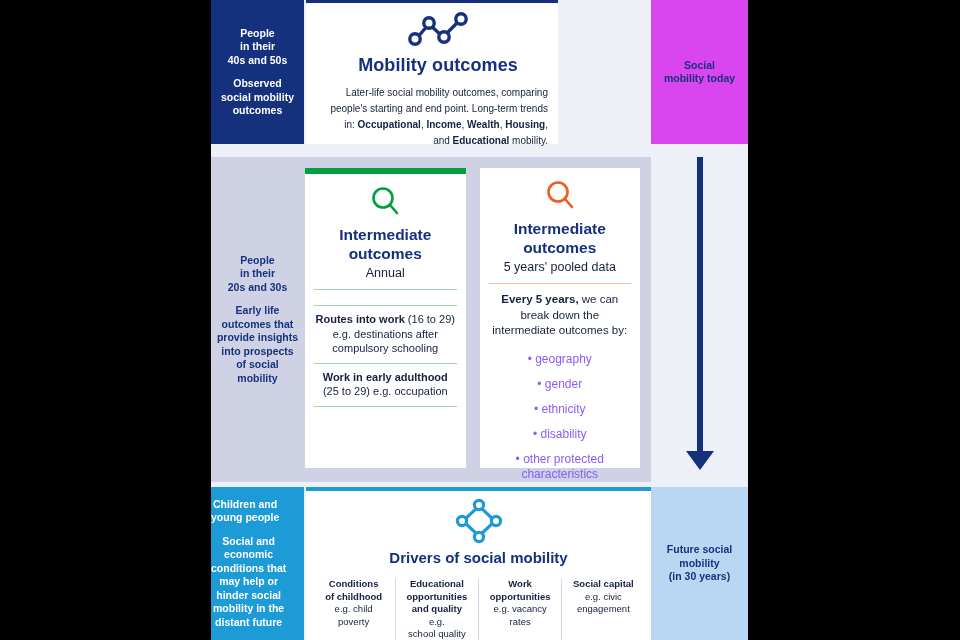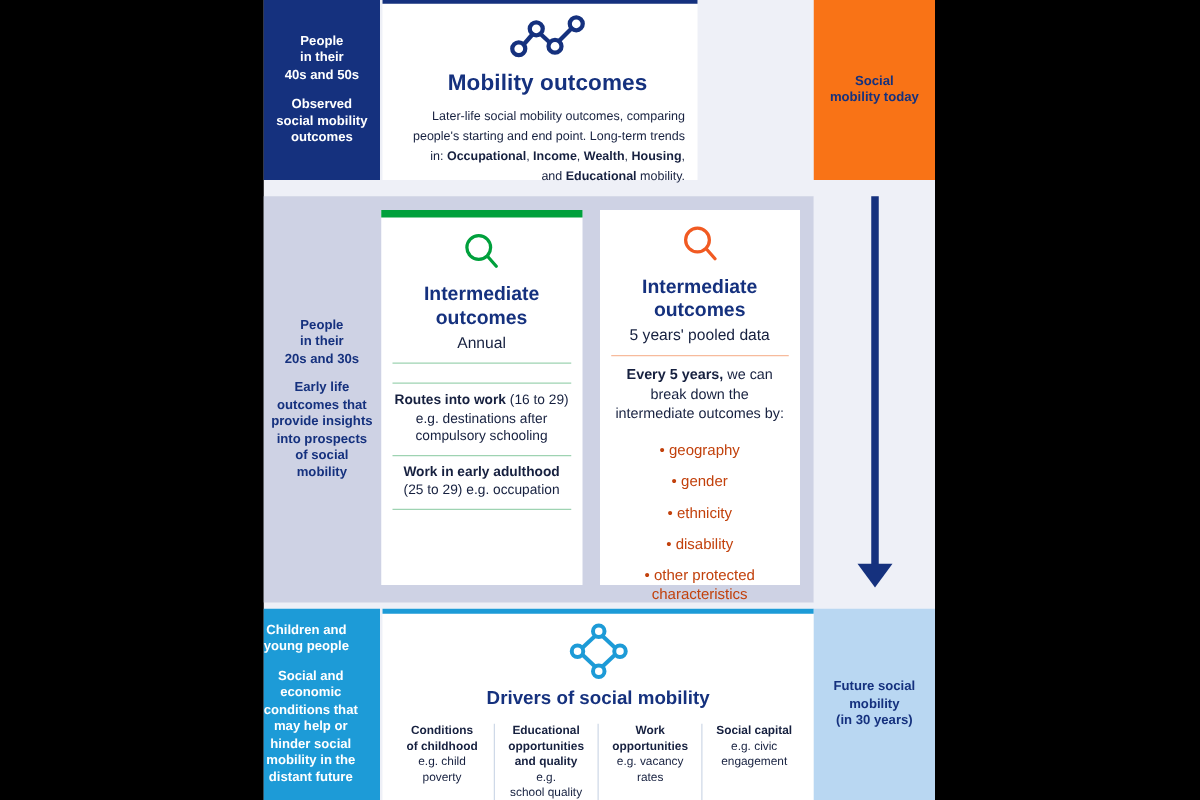--- a/index.html
+++ b/index.html
@@ -31,21 +31,21 @@
     text-align: center; color: #ffffff;
   }
   .r1-main {
     position: absolute; left: 95px; top: 0; width: 252px; height: 144px;
     background: #ffffff; border-top: 3px solid #15317e;
     display: flex; flex-direction: column; align-items: center;
     padding: 6px 10px 0 22px;
   }
   .r1-right {
     position: absolute; left: 440px; top: 0; width: 97px; height: 144px;
-    background: #f97316;
+    background: #d946ef;
     display: flex; align-items: center; justify-content: center;
     text-align: center;
   }
 
   
   .row2 { position: absolute; left: 0; top: 157px; width: 537px; height: 325px; }
   .r2-left {
     position: absolute; left: 0; top: 0; width: 93px; height: 325px;
     background: #ced2e4;
     display: flex; flex-direction: column; align-items: center; justify-content: center;
@@ -100,21 +100,21 @@
   .rule { width: 100%; height: 1px; margin: 9px 0 8px 0; }
   .rule-green { background: #9ed3b2; }
   .rule-orange { background: #f7bb9c; }
   .item { font-size: 11px; color: #16203f; line-height: 14.5px; text-align: center; }
   .item b { font-weight: bold; }
   .item-div { width: 100%; height: 1px; background: #9ed3b2; margin: 7px 0 6px 0; }
 
   .o-lead { font-size: 11.5px; color: #16203f; line-height: 15.5px; text-align: center; }
   .o-lead b { font-weight: bold; }
   .bullets { margin-top: 13px; display: flex; flex-direction: column; gap: 10px; align-items: center; }
-  .bullet { font-size: 12px; color: #c2410c; line-height: 15px; text-align: center; }
+  .bullet { font-size: 12px; color: #8b5cf6; line-height: 15px; text-align: center; }
 
   .h3 { font-size: 15px; font-weight: bold; color: #15317e; margin-top: 1px; }
   .drivers { display: flex; margin-top: 12px; width: 332px; }
   .driver { flex: 1; padding: 0 7px; text-align: center; font-size: 9.5px; color: #16203f; line-height: 12.5px; }
   .driver + .driver { border-left: 1px solid #cfd9e8; }
   .driver b { font-weight: bold; }
 
   
   .arrow-wrap { position: absolute; left: 0; top: 0; width: 97px; height: 325px; }
   .arrow-line { position: absolute; left: 46px; top: 0px; width: 6px; height: 297px; background: #15317e; }

